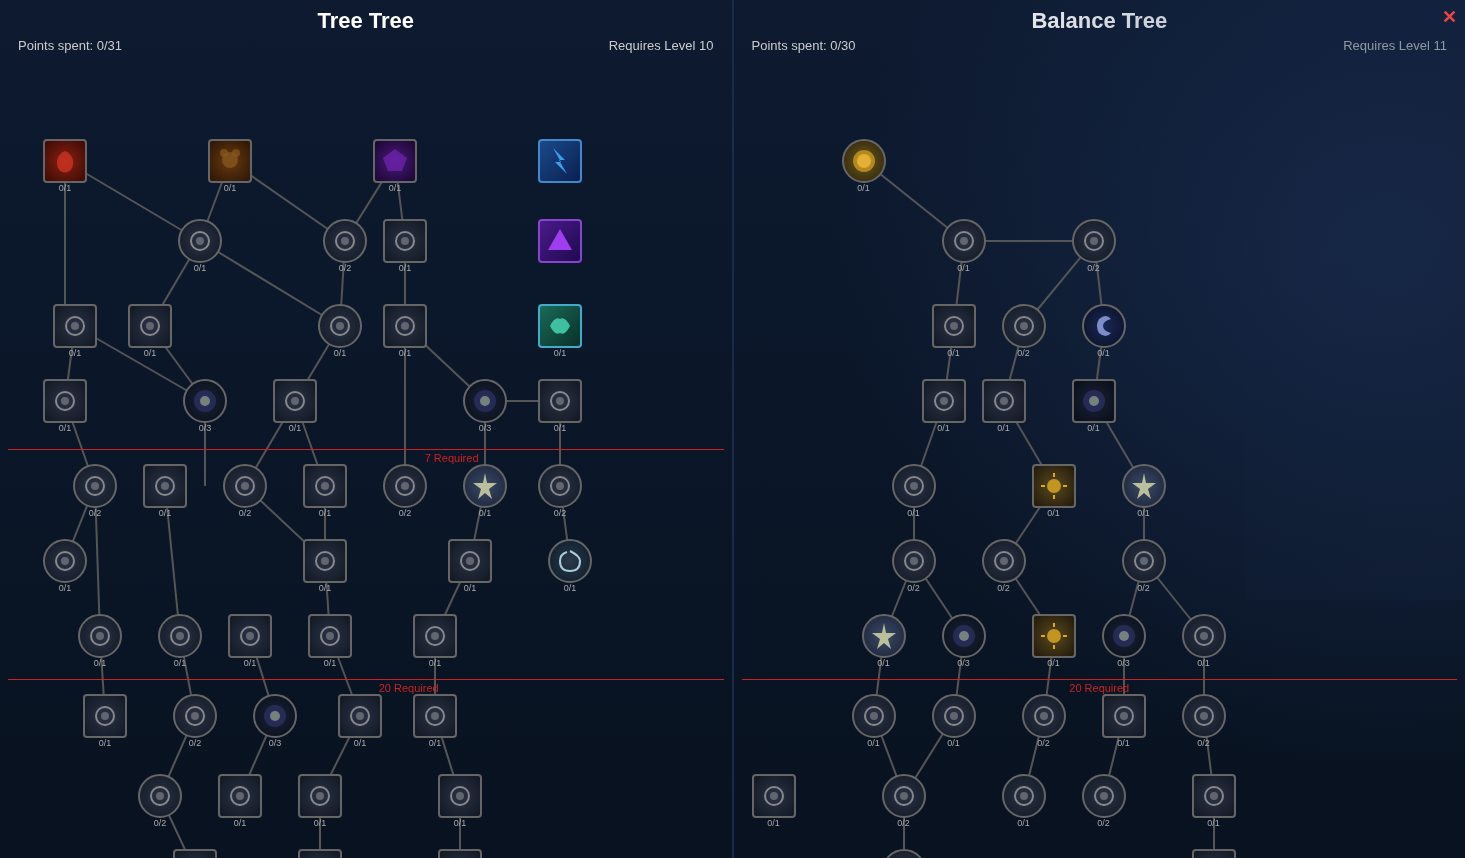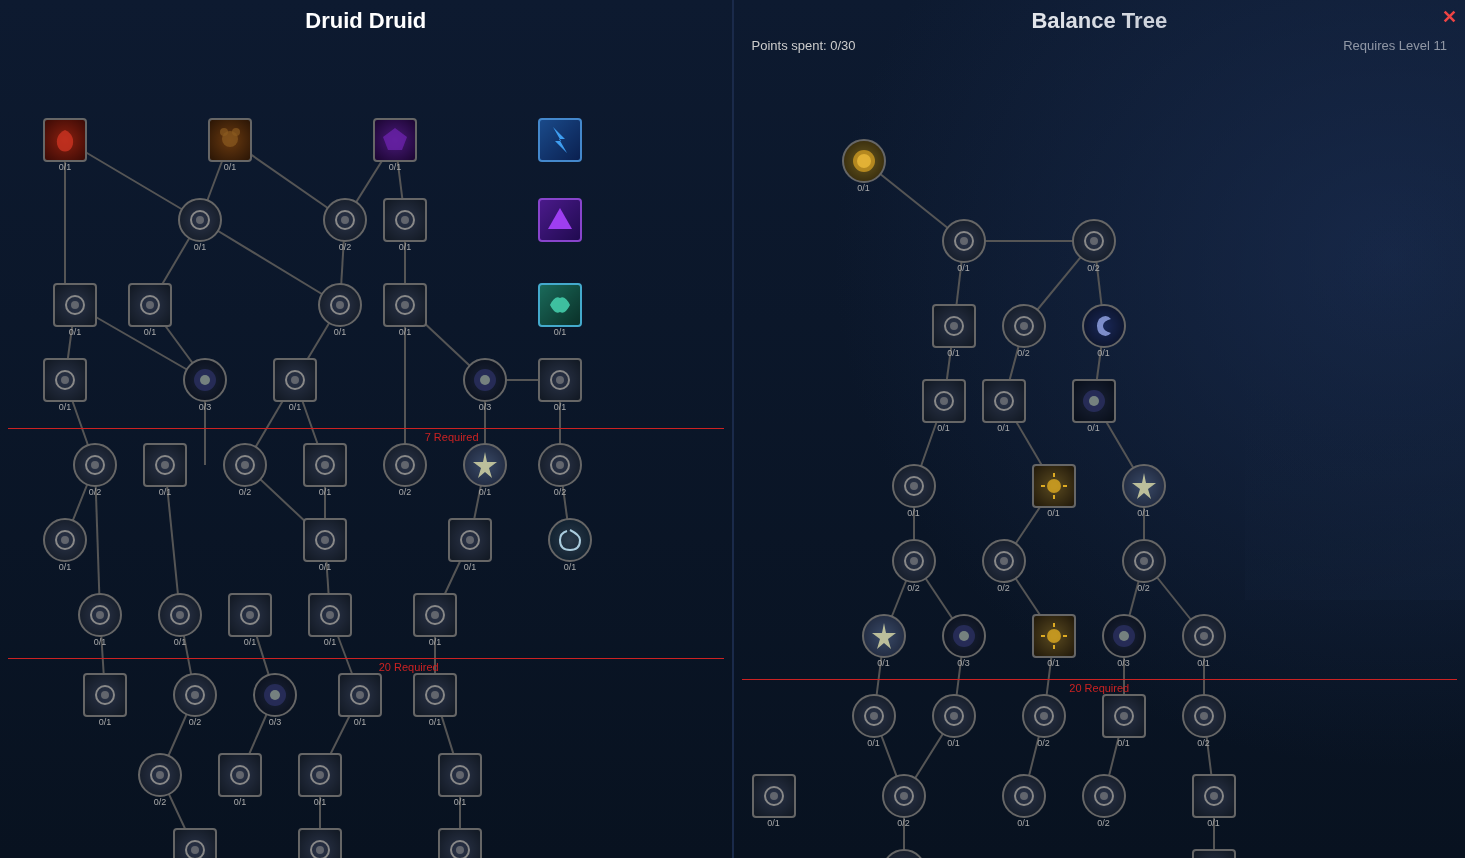--- a/index.html
+++ b/index.html
@@ -109,21 +109,25 @@
       z-index: 2;
     }
     .tree-panel { position: relative; }
   </style>
 </head>
 <body>
 
 <div class="main-container">
 
   <div class="tree-panel" id="druid-panel" style="flex:1;min-width:680px;position:relative;background:linear-gradient(180deg,#0d1a30 0%,#081220 100%);">
-    <h2 class="tree-title">Druid Druid</h2>
+    <h2 class="tree-title">Tree Tree</h2>
+    <div class="tree-meta">
+      <span>Points spent: 0/31</span>
+      <span>Requires Level 10</span>
+    </div>
     <div class="talent-grid" style="position:relative;height:800px;">
       <svg class="connections" id="druid-svg">
           <line x1="57" y1="102" x2="192" y2="182" stroke="#555" stroke-width="2"></line>
           <line x1="57" y1="102" x2="57" y2="267" stroke="#555" stroke-width="2"></line>
           <line x1="222" y1="102" x2="192" y2="182" stroke="#555" stroke-width="2"></line>
           <line x1="222" y1="102" x2="337" y2="182" stroke="#555" stroke-width="2"></line>
           <line x1="387" y1="102" x2="337" y2="182" stroke="#555" stroke-width="2"></line>
           <line x1="387" y1="102" x2="397" y2="182" stroke="#555" stroke-width="2"></line>
           <line x1="192" y1="182" x2="142" y2="267" stroke="#555" stroke-width="2"></line>
           <line x1="192" y1="182" x2="332" y2="267" stroke="#555" stroke-width="2"></line>

